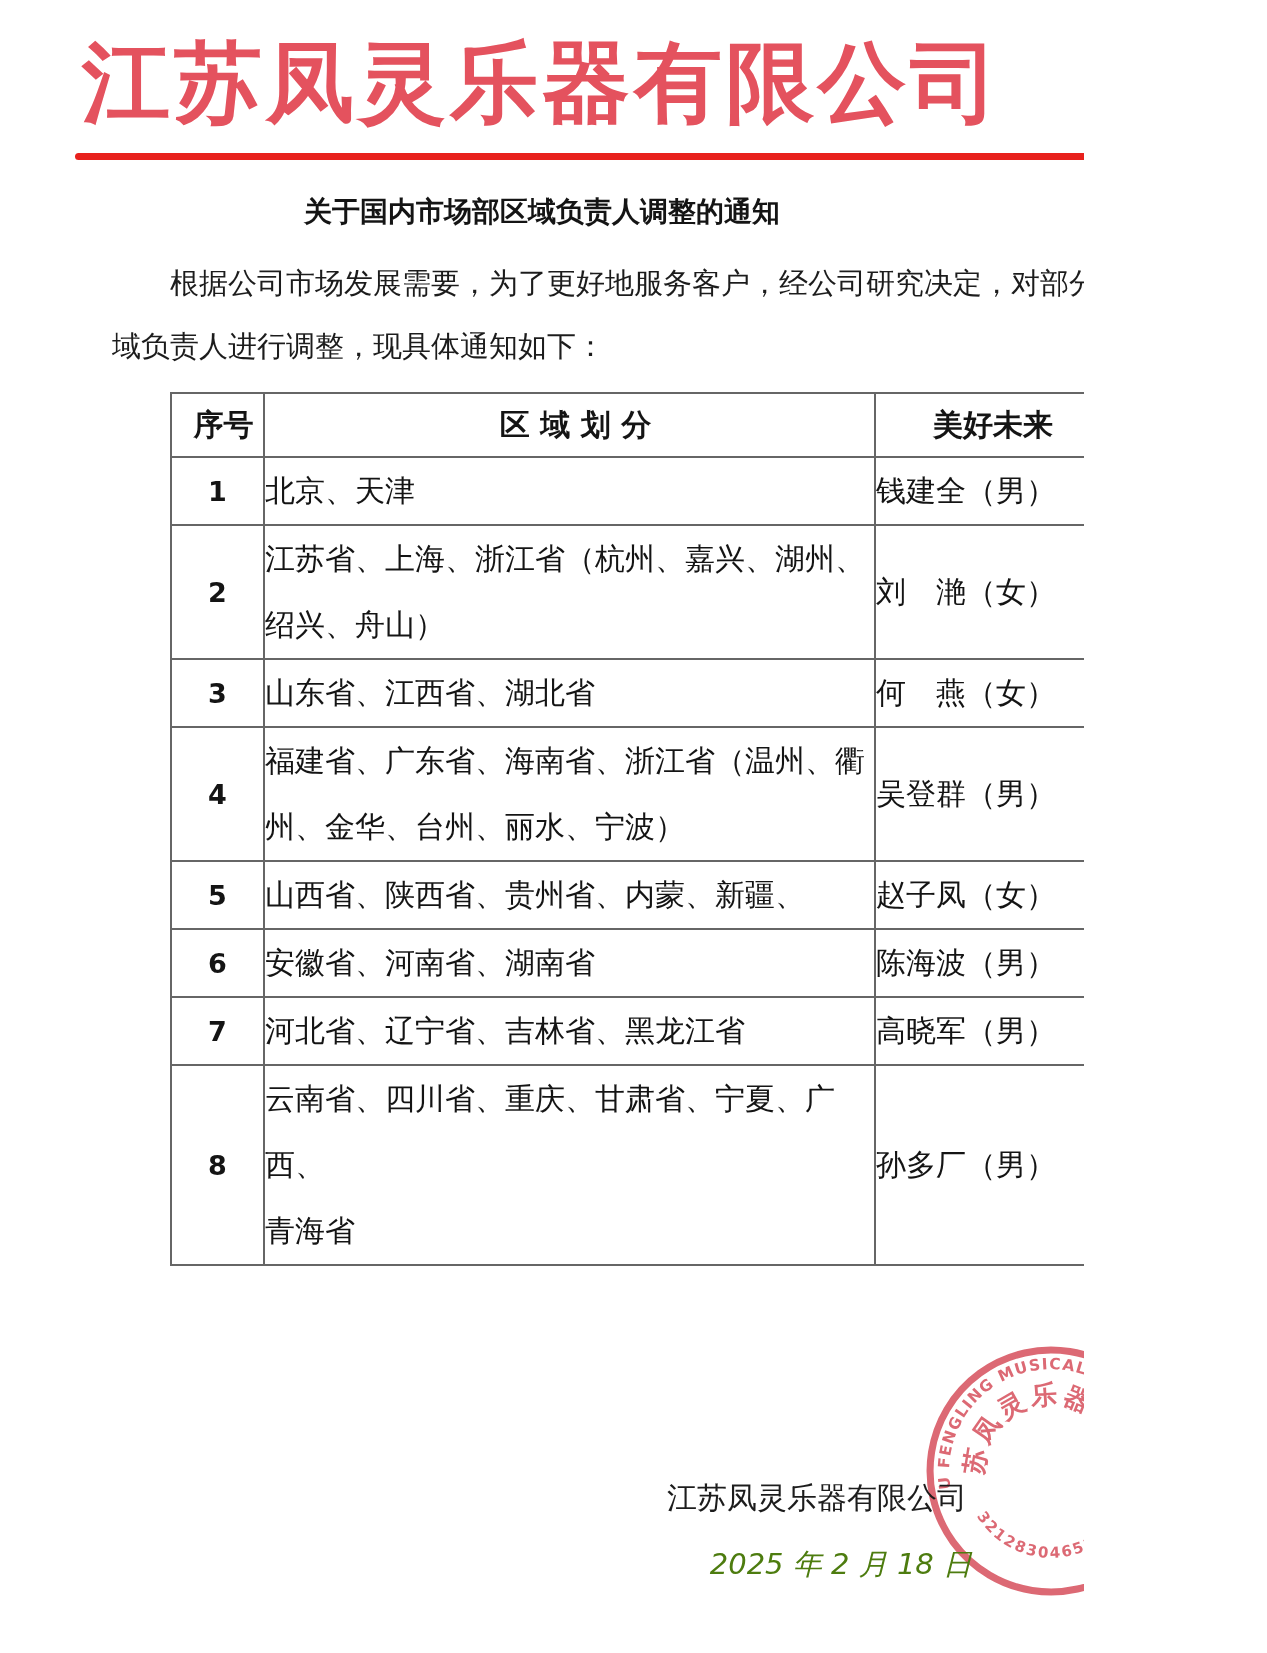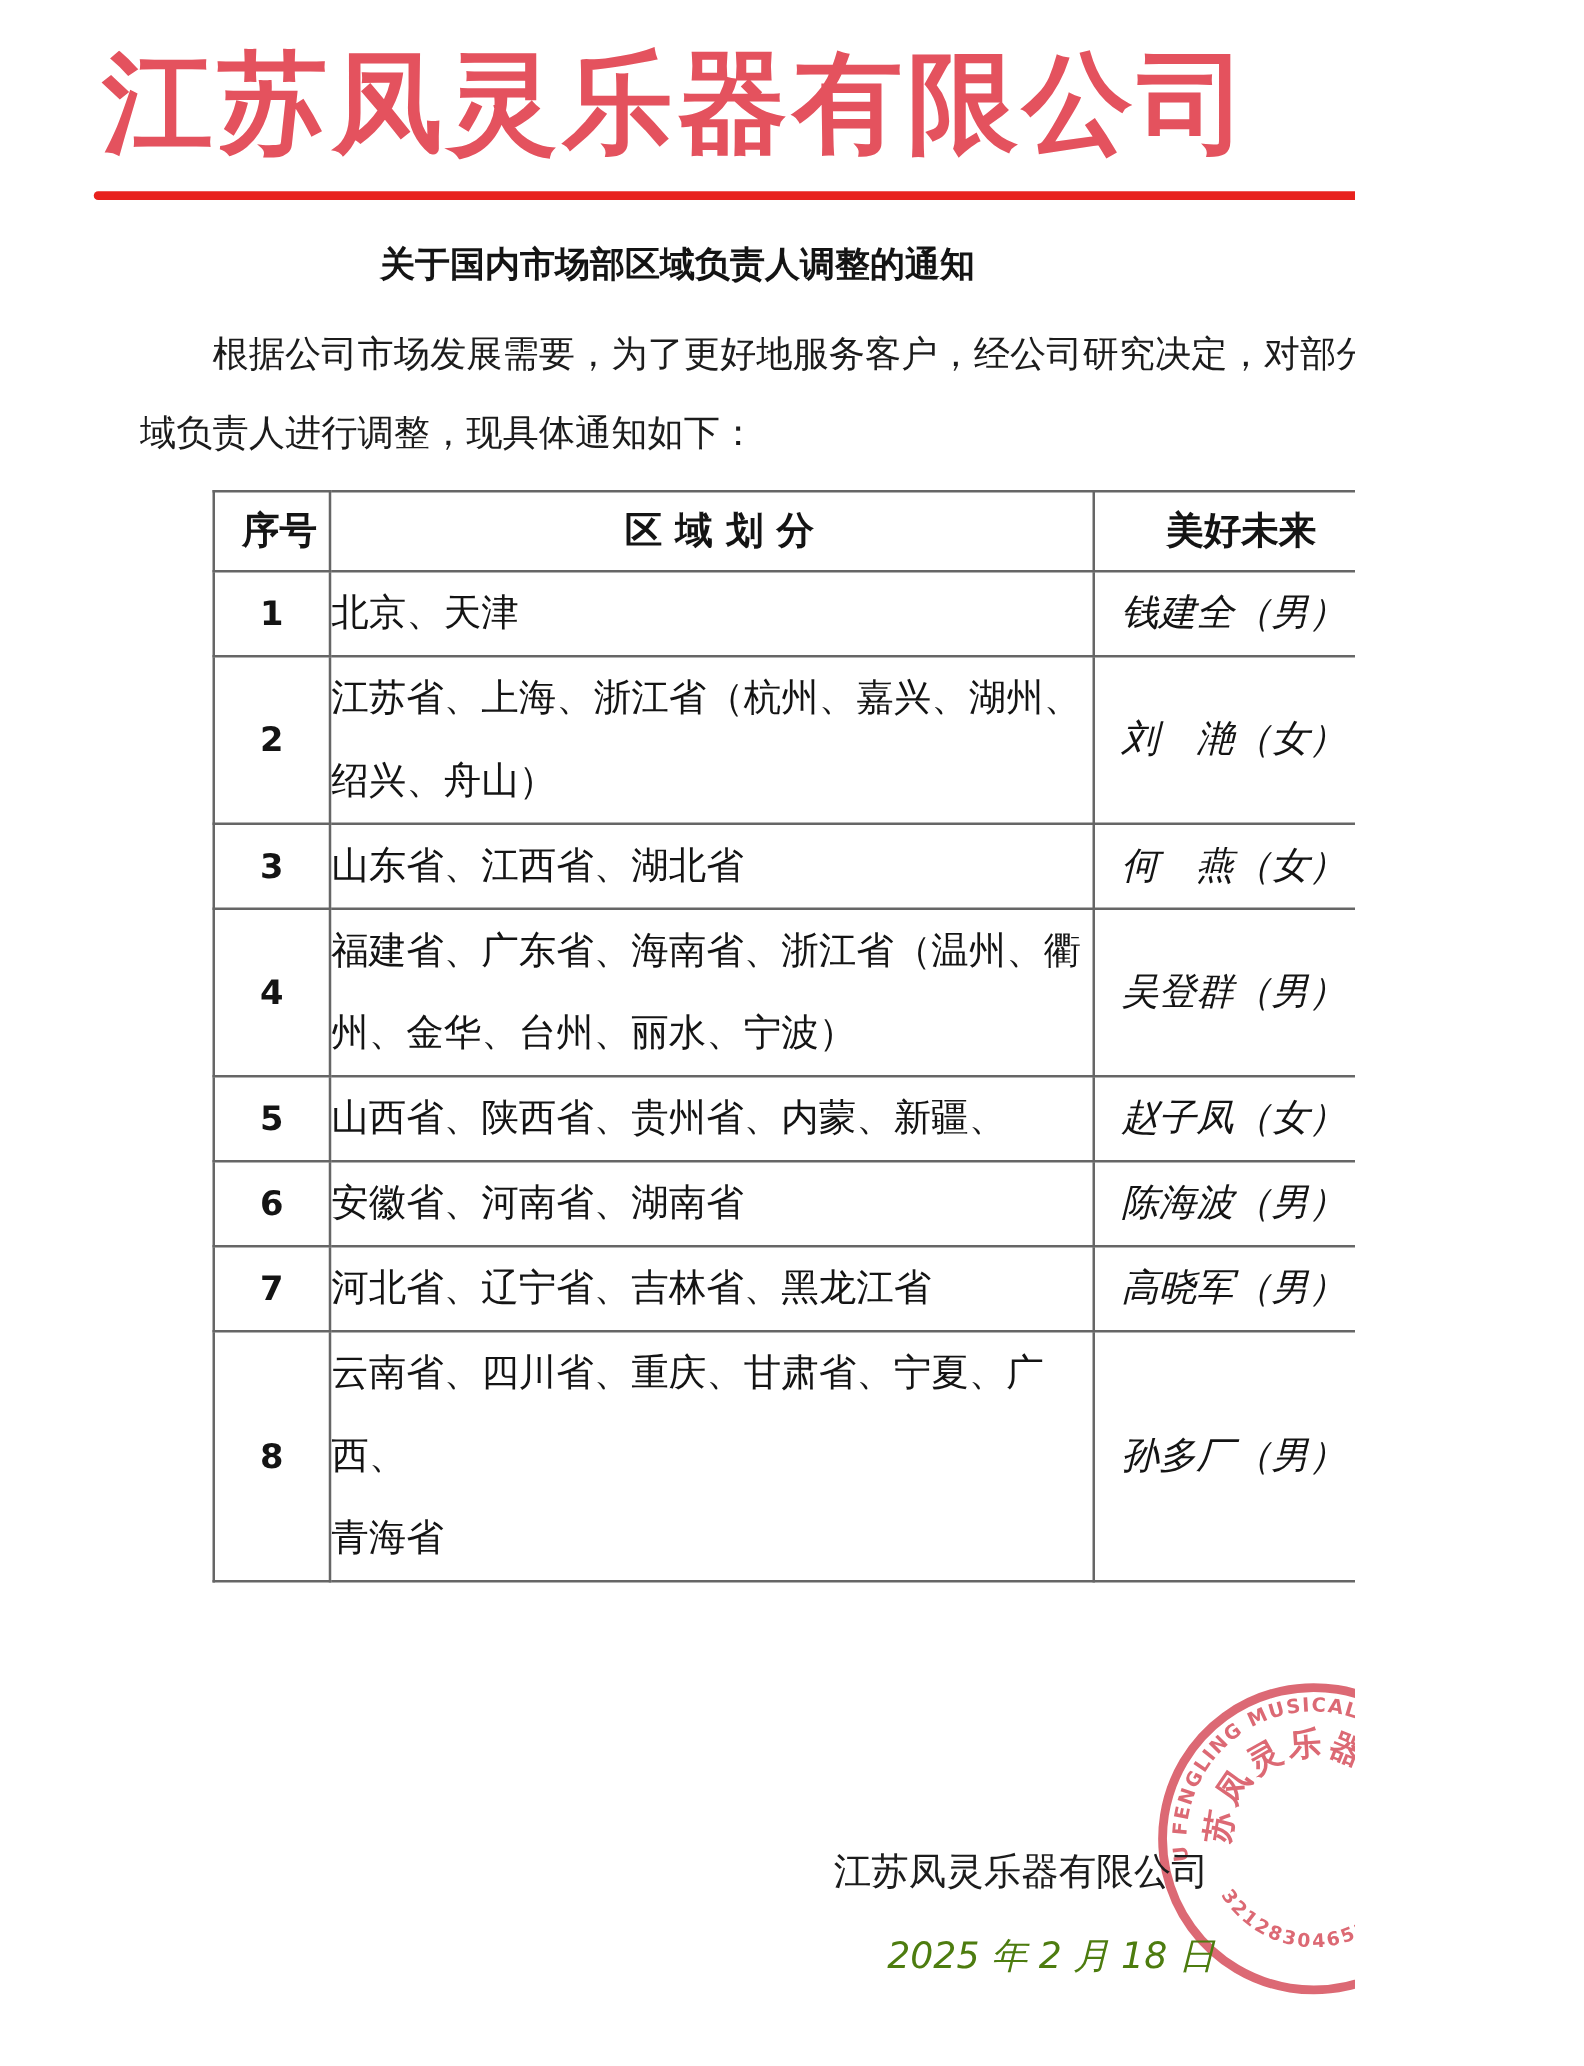--- a/index.html
+++ b/index.html
@@ -75,24 +75,23 @@
     font-size:27px;
     font-weight:600;
   }
   td.region-cell{
     text-align:left;
     white-space:pre-line;
     line-height:66px;
     height:63px;
   }
   td.manager-cell{
-    text-align:center;
+    text-align:left;
     padding-left:26px;
     line-height:64px;
-    font-style:italic;
   }
   
   .seal{
     position:absolute;top:1342px;left:922px;
     width:258px;height:258px;
     opacity:0.85;
     transform:rotate(9deg);
     z-index:1;
   }
   .seal svg{width:100%;height:100%;}

